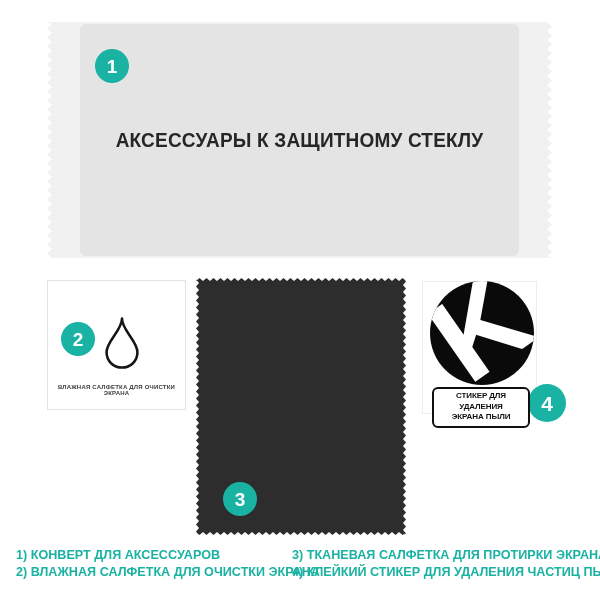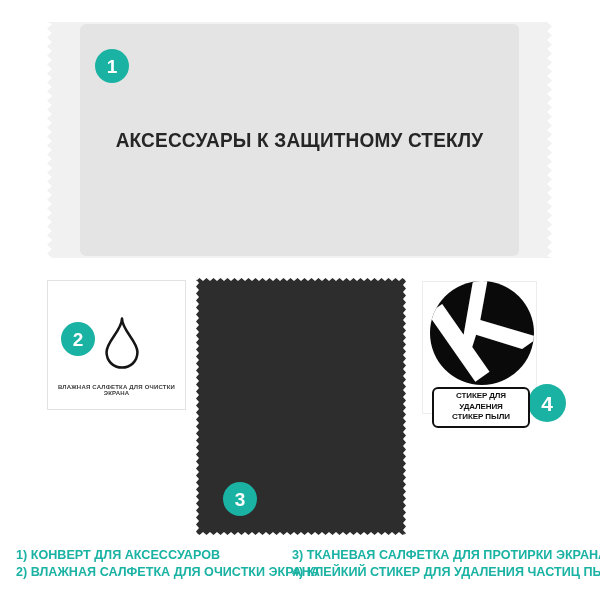--- a/index.html
+++ b/index.html
@@ -81,21 +81,21 @@
     <div class="badge" style="left:27px;top:204px;">3</div>
   </div>
 
   <div class="sticker-card">
     <div class="k-circle">
       <span class="k-letter">K</span>
     </div>
     <div class="badge big">4</div>
     <div class="sticker-label">
       <div>СТИКЕР ДЛЯ УДАЛЕНИЯ</div>
-      <div>СТИКЕР ПЫЛИ</div>
+      <div>ЭКРАНА ПЫЛИ</div>
     </div>
   </div>
 
   <div class="legend-col legend-left">
     <div class="legend-line">1) КОНВЕРТ ДЛЯ АКСЕССУАРОВ</div>
     <div class="legend-line">2) ВЛАЖНАЯ САЛФЕТКА ДЛЯ ОЧИСТКИ ЭКРАНА</div>
   </div>
   <div class="legend-col legend-right">
     <div class="legend-line">3) ТКАНЕВАЯ САЛФЕТКА ДЛЯ ПРОТИРКИ ЭКРАНА</div>
     <div class="legend-line">4) КЛЕЙКИЙ СТИКЕР ДЛЯ УДАЛЕНИЯ ЧАСТИЦ ПЫЛИ</div>

